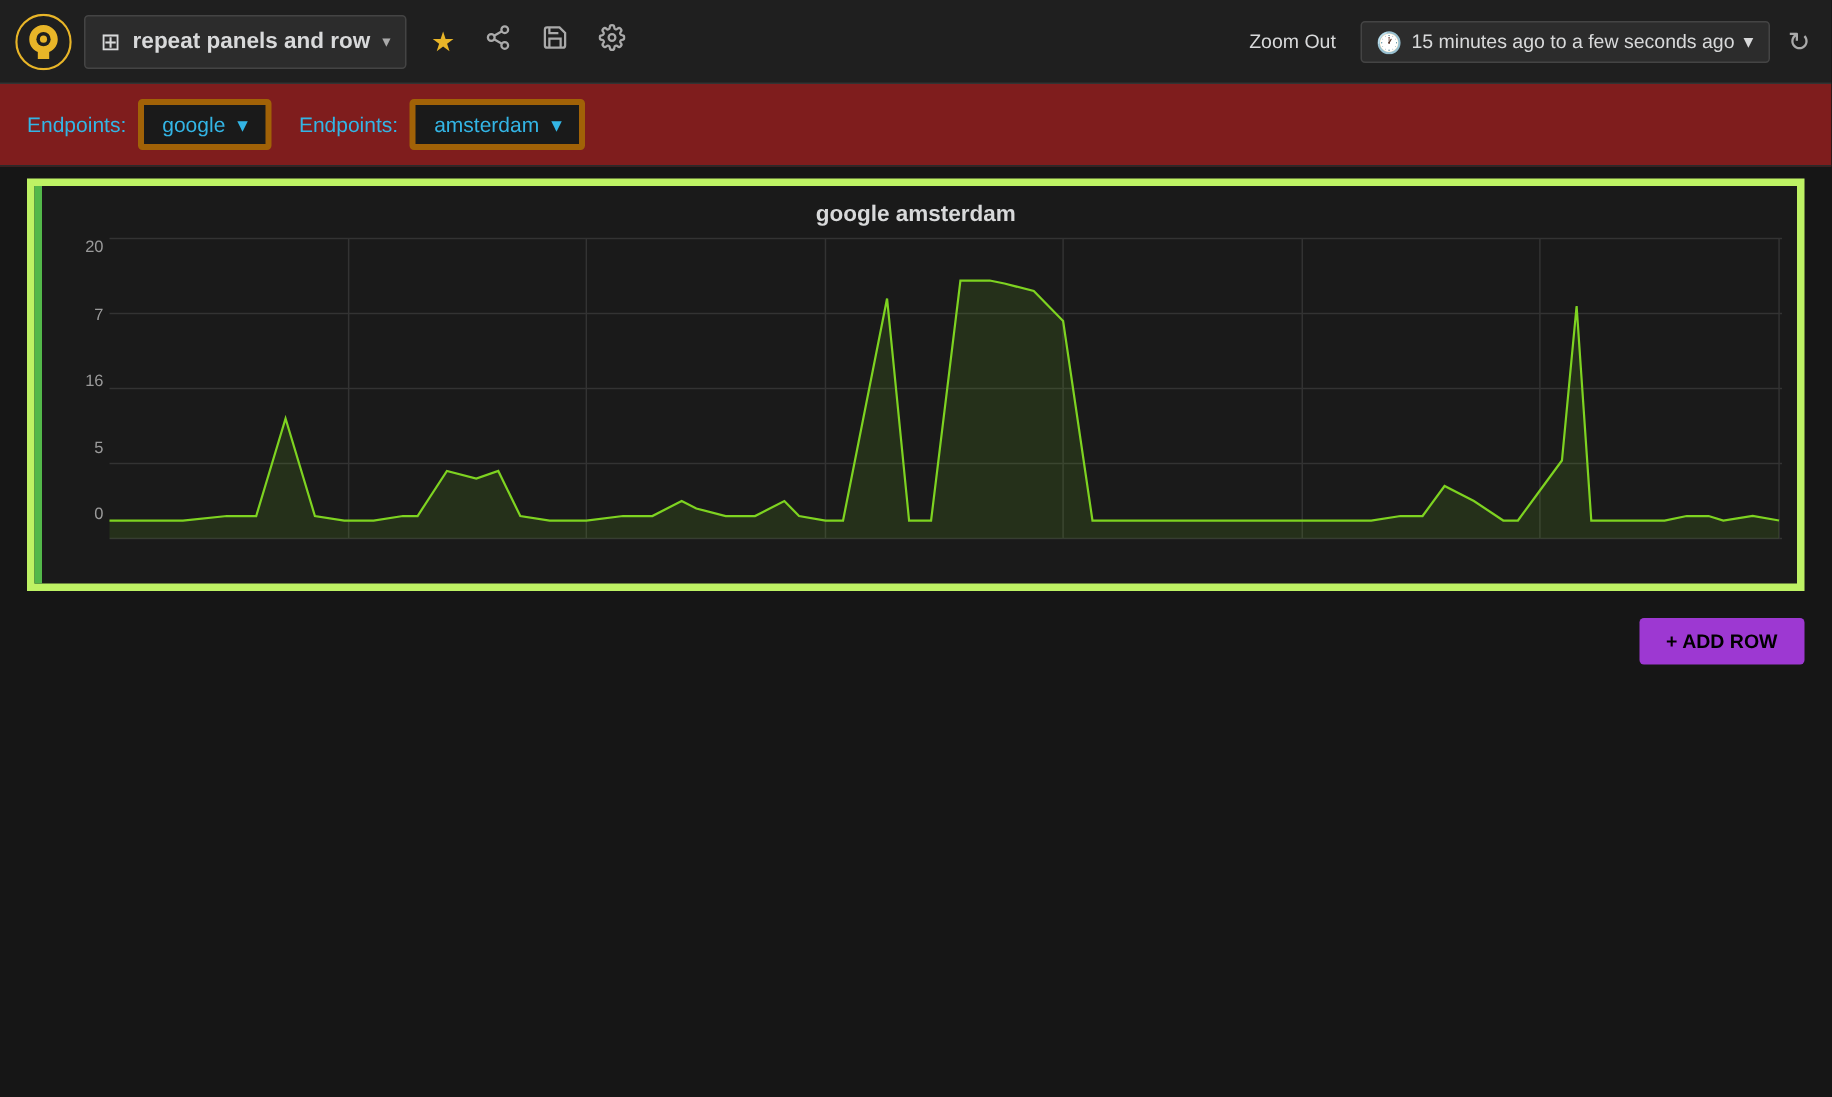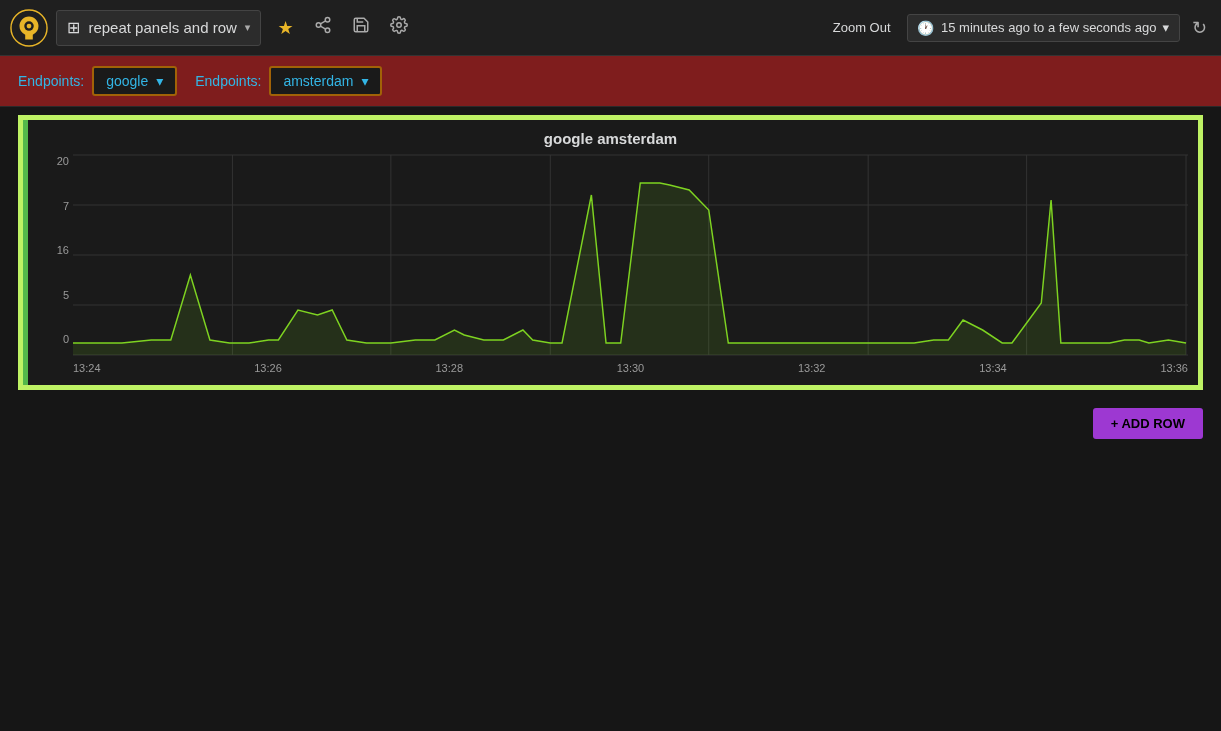--- a/index.html
+++ b/index.html
@@ -38,21 +38,21 @@
       cursor: pointer;
       gap: 8px;
       height: 36px;
     }
     .dashboard-grid-icon {
       color: #d8d9da;
       font-size: 16px;
     }
     .dashboard-title-text {
       font-size: 15px;
-      font-weight: 400;
+      font-weight: 700;
       text-align: center;
     }
     .chevron-icon {
       color: #aaa;
       font-size: 11px;
     }
     .header-icons {
       display: flex;
       align-items: center;
       gap: 12px;
@@ -117,21 +117,21 @@
     }
     .filter-label {
       color: #33b5e5;
       font-size: 14px;
       font-weight: 500;
     }
     .filter-dropdown {
       display: flex;
       align-items: center;
       background: #1a1a1a;
-      border: 2px solid #a16207;
+      border: 4px solid #a16207;
       border-radius: 3px;
       padding: 5px 12px;
       color: #33b5e5;
       cursor: pointer;
       gap: 8px;
       font-size: 14px;
     }
 
     
     .chart-section {
@@ -371,28 +371,19 @@
             500,188 530,40 545,188
             560,188 580,28 600,28 610,30 630,35 650,55 670,188
             680,188 700,188 713,188 730,188 750,188 770,188 790,188 813,188
             820,188 840,188 860,188 880,185 895,185 910,165 930,175 950,188
             960,188 975,168 990,148 1000,45 1010,188
             1020,188 1038,188 1060,188 1075,185 1090,185 1100,188 1120,185 1138,188
           "></polyline>
       </svg>
 
       
-      <div class="x-axis-labels">
-        <span>13:24</span>
-        <span>13:26</span>
-        <span>13:28</span>
-        <span>13:30</span>
-        <span>13:32</span>
-        <span>13:34</span>
-        <span>13:36</span>
-      </div>
     </div>
   </div>
 </div>
 
 <div class="add-row-area">
   <button class="add-row-btn">+ ADD ROW</button>
 </div>
 
 </body></html>

